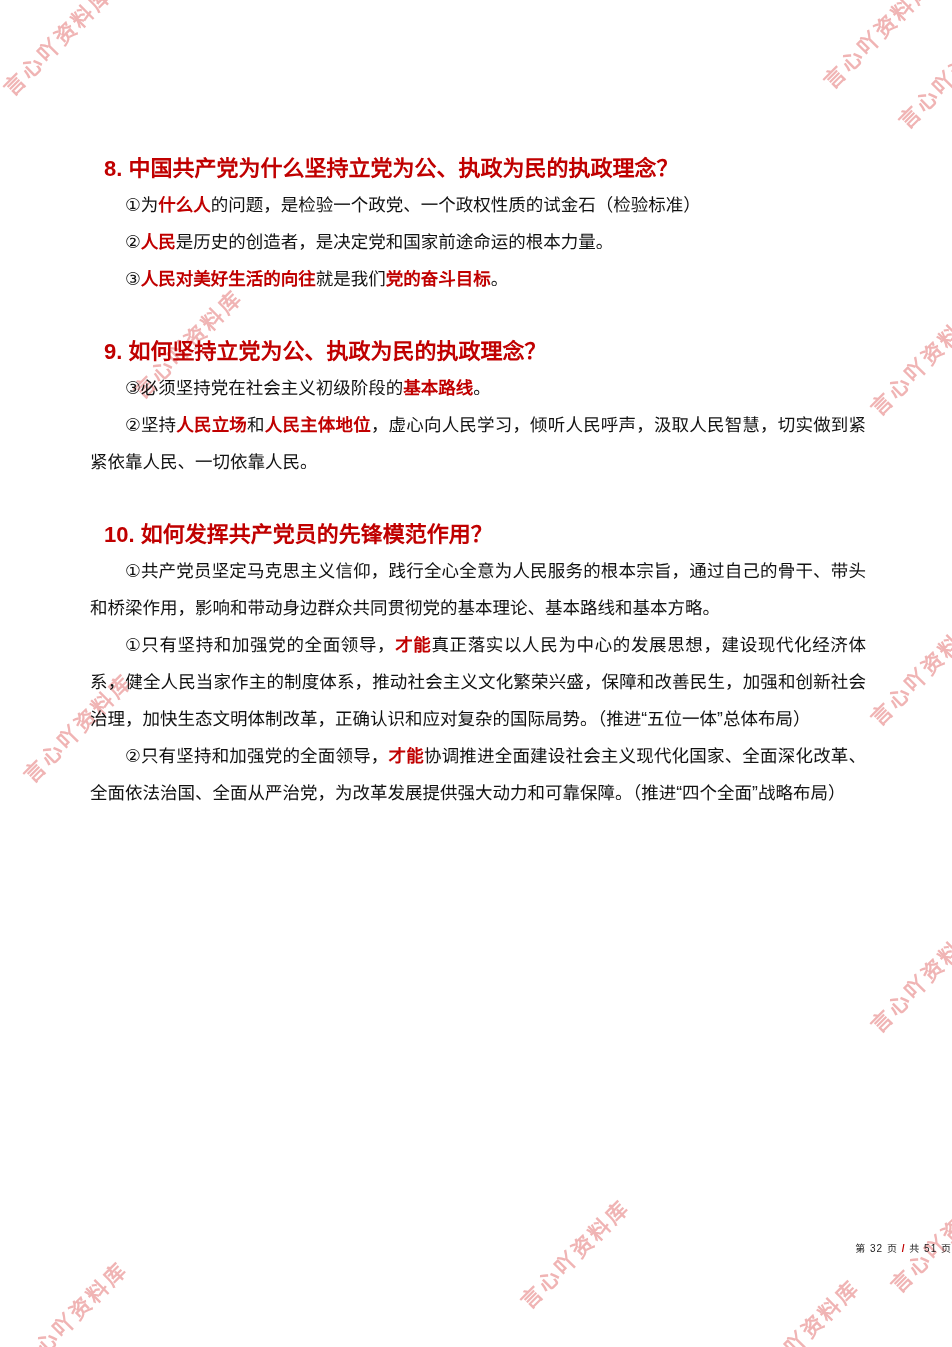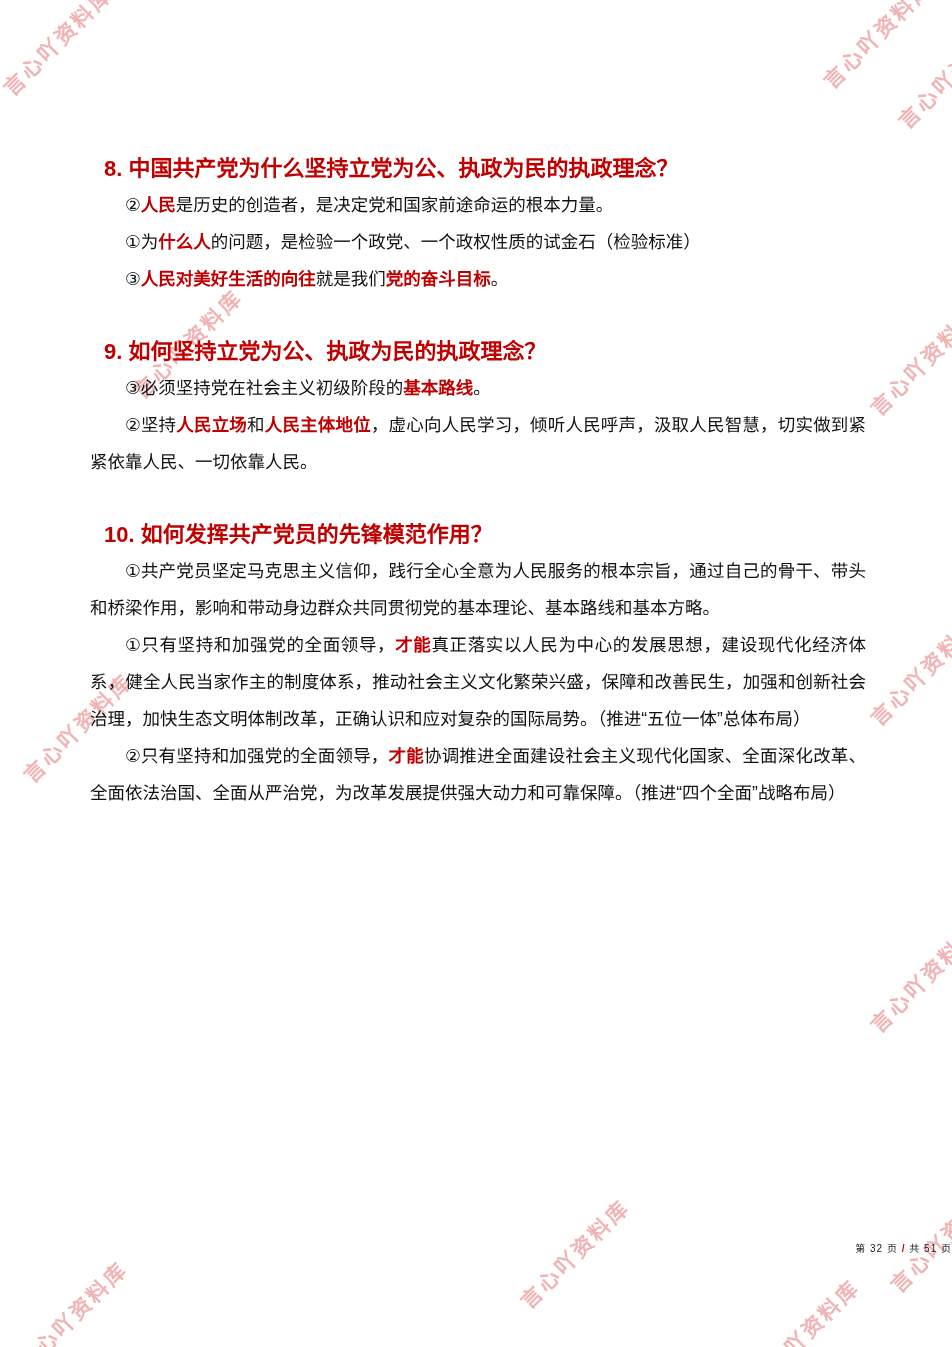--- a/index.html
+++ b/index.html
@@ -97,22 +97,22 @@
   <span class="wm wm8">言心吖资料库</span>
   <span class="wm wm9">言心吖资料库</span>
   <span class="wm wm10">言心吖资料库</span>
   <span class="wm wm11">言心吖资料库</span>
   <span class="wm wm12">言心吖资料库</span>
 
   <main class="content">
 
     <section>
       <h2 class="heading">8. 中国共产党为什么坚持立党为公、执政为民的执政理念？</h2>
+      <p class="para"><span>①为</span><span class="hl">什么人</span><span>的问题，是检验一个政党、一个政权性质的试金石（检验标准）</span></p>
       <p class="para"><span>②</span><span class="hl">人民</span><span>是历史的创造者，是决定党和国家前途命运的根本力量。</span></p>
-      <p class="para"><span>①为</span><span class="hl">什么人</span><span>的问题，是检验一个政党、一个政权性质的试金石（检验标准）</span></p>
       <p class="para"><span>③</span><span class="hl">人民对美好生活的向往</span><span>就是我们</span><span class="hl">党的奋斗目标</span><span>。</span></p>
     </section>
 
     <section>
       <h2 class="heading">9. 如何坚持立党为公、执政为民的执政理念？</h2>
       <p class="para"><span>③必须坚持党在社会主义初级阶段的</span><span class="hl">基本路线</span><span>。</span></p>
       <p class="para"><span>②坚持</span><span class="hl">人民立场</span><span>和</span><span class="hl">人民主体地位</span><span>，虚心向人民学习，倾听人民呼声，汲取人民智慧，切实做到紧紧依靠人民、一切依靠人民。</span></p>
     </section>
 
     <section>

